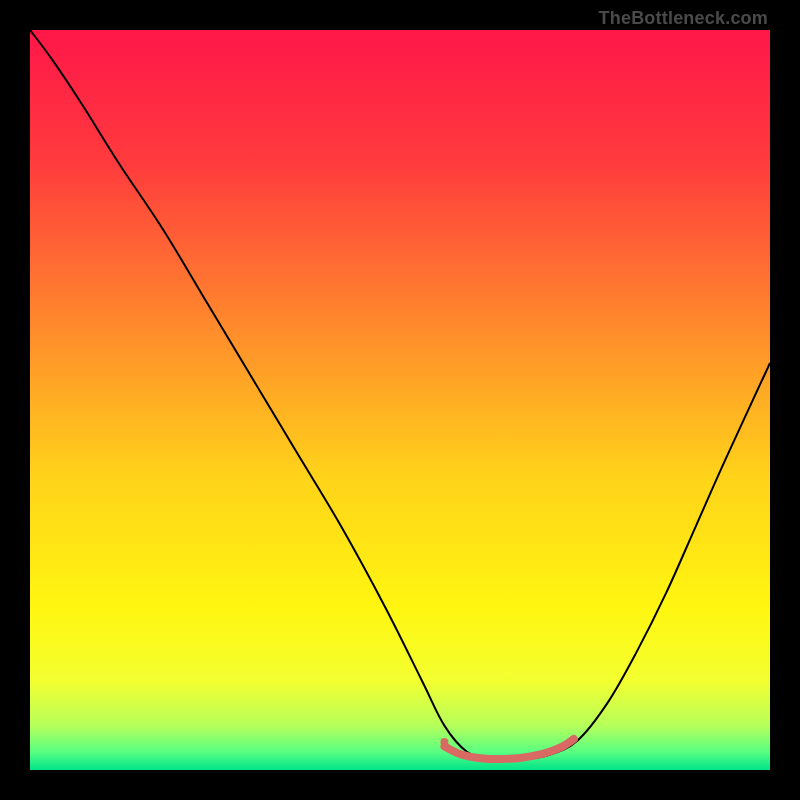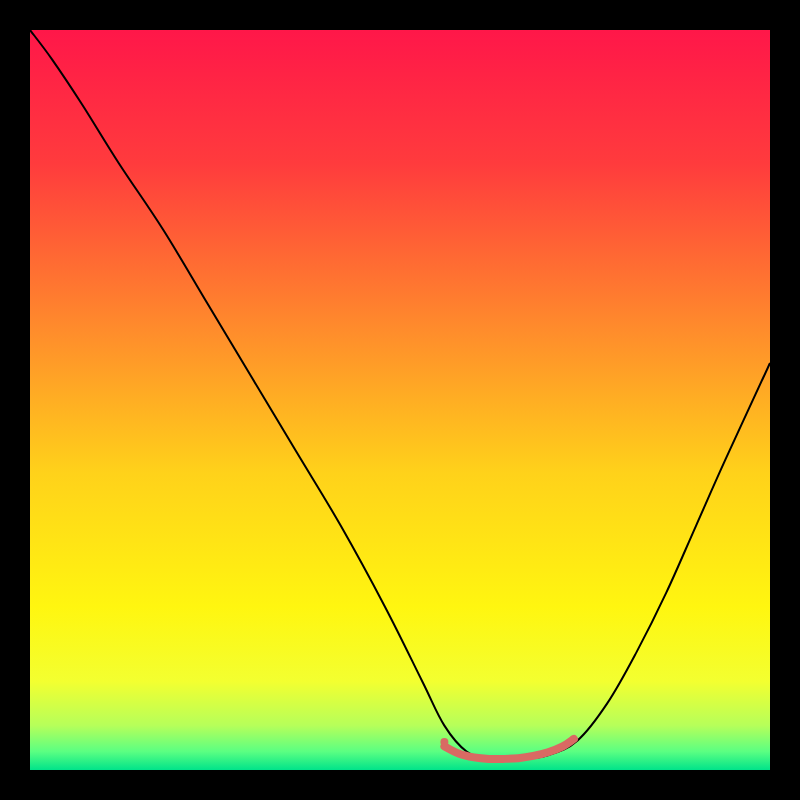--- a/index.html
+++ b/index.html
@@ -4,20 +4,21 @@
 <style>
   html,body{margin:0;padding:0;width:800px;height:800px;overflow:hidden;background:#000;font-family:Arial,Helvetica,sans-serif}
   .frame{position:absolute;left:0;top:0;width:800px;height:800px;background:#000}
   .plot{position:absolute;left:30px;top:30px;width:740px;height:740px;overflow:hidden}
   .attribution{position:absolute;right:32px;top:8px;color:#4a4a4a;font-size:18px;font-weight:600;letter-spacing:.2px}
 </style>
 </head>
 <body>
 
 <div class="frame">
+  <div class="attribution">TheBottleneck.com</div>
   <div class="plot">
     <svg id="svg" width="740" height="740" viewBox="0 0 740 740">
         <defs>
           <linearGradient id="bg" x1="0" y1="0" x2="0" y2="1">
             <stop offset="0%" stop-color="#ff1749"></stop>
             <stop offset="18%" stop-color="#ff3b3d"></stop>
             <stop offset="40%" stop-color="#ff8a2c"></stop>
             <stop offset="60%" stop-color="#ffd21a"></stop>
             <stop offset="78%" stop-color="#fff610"></stop>
             <stop offset="88%" stop-color="#f3ff30"></stop>

